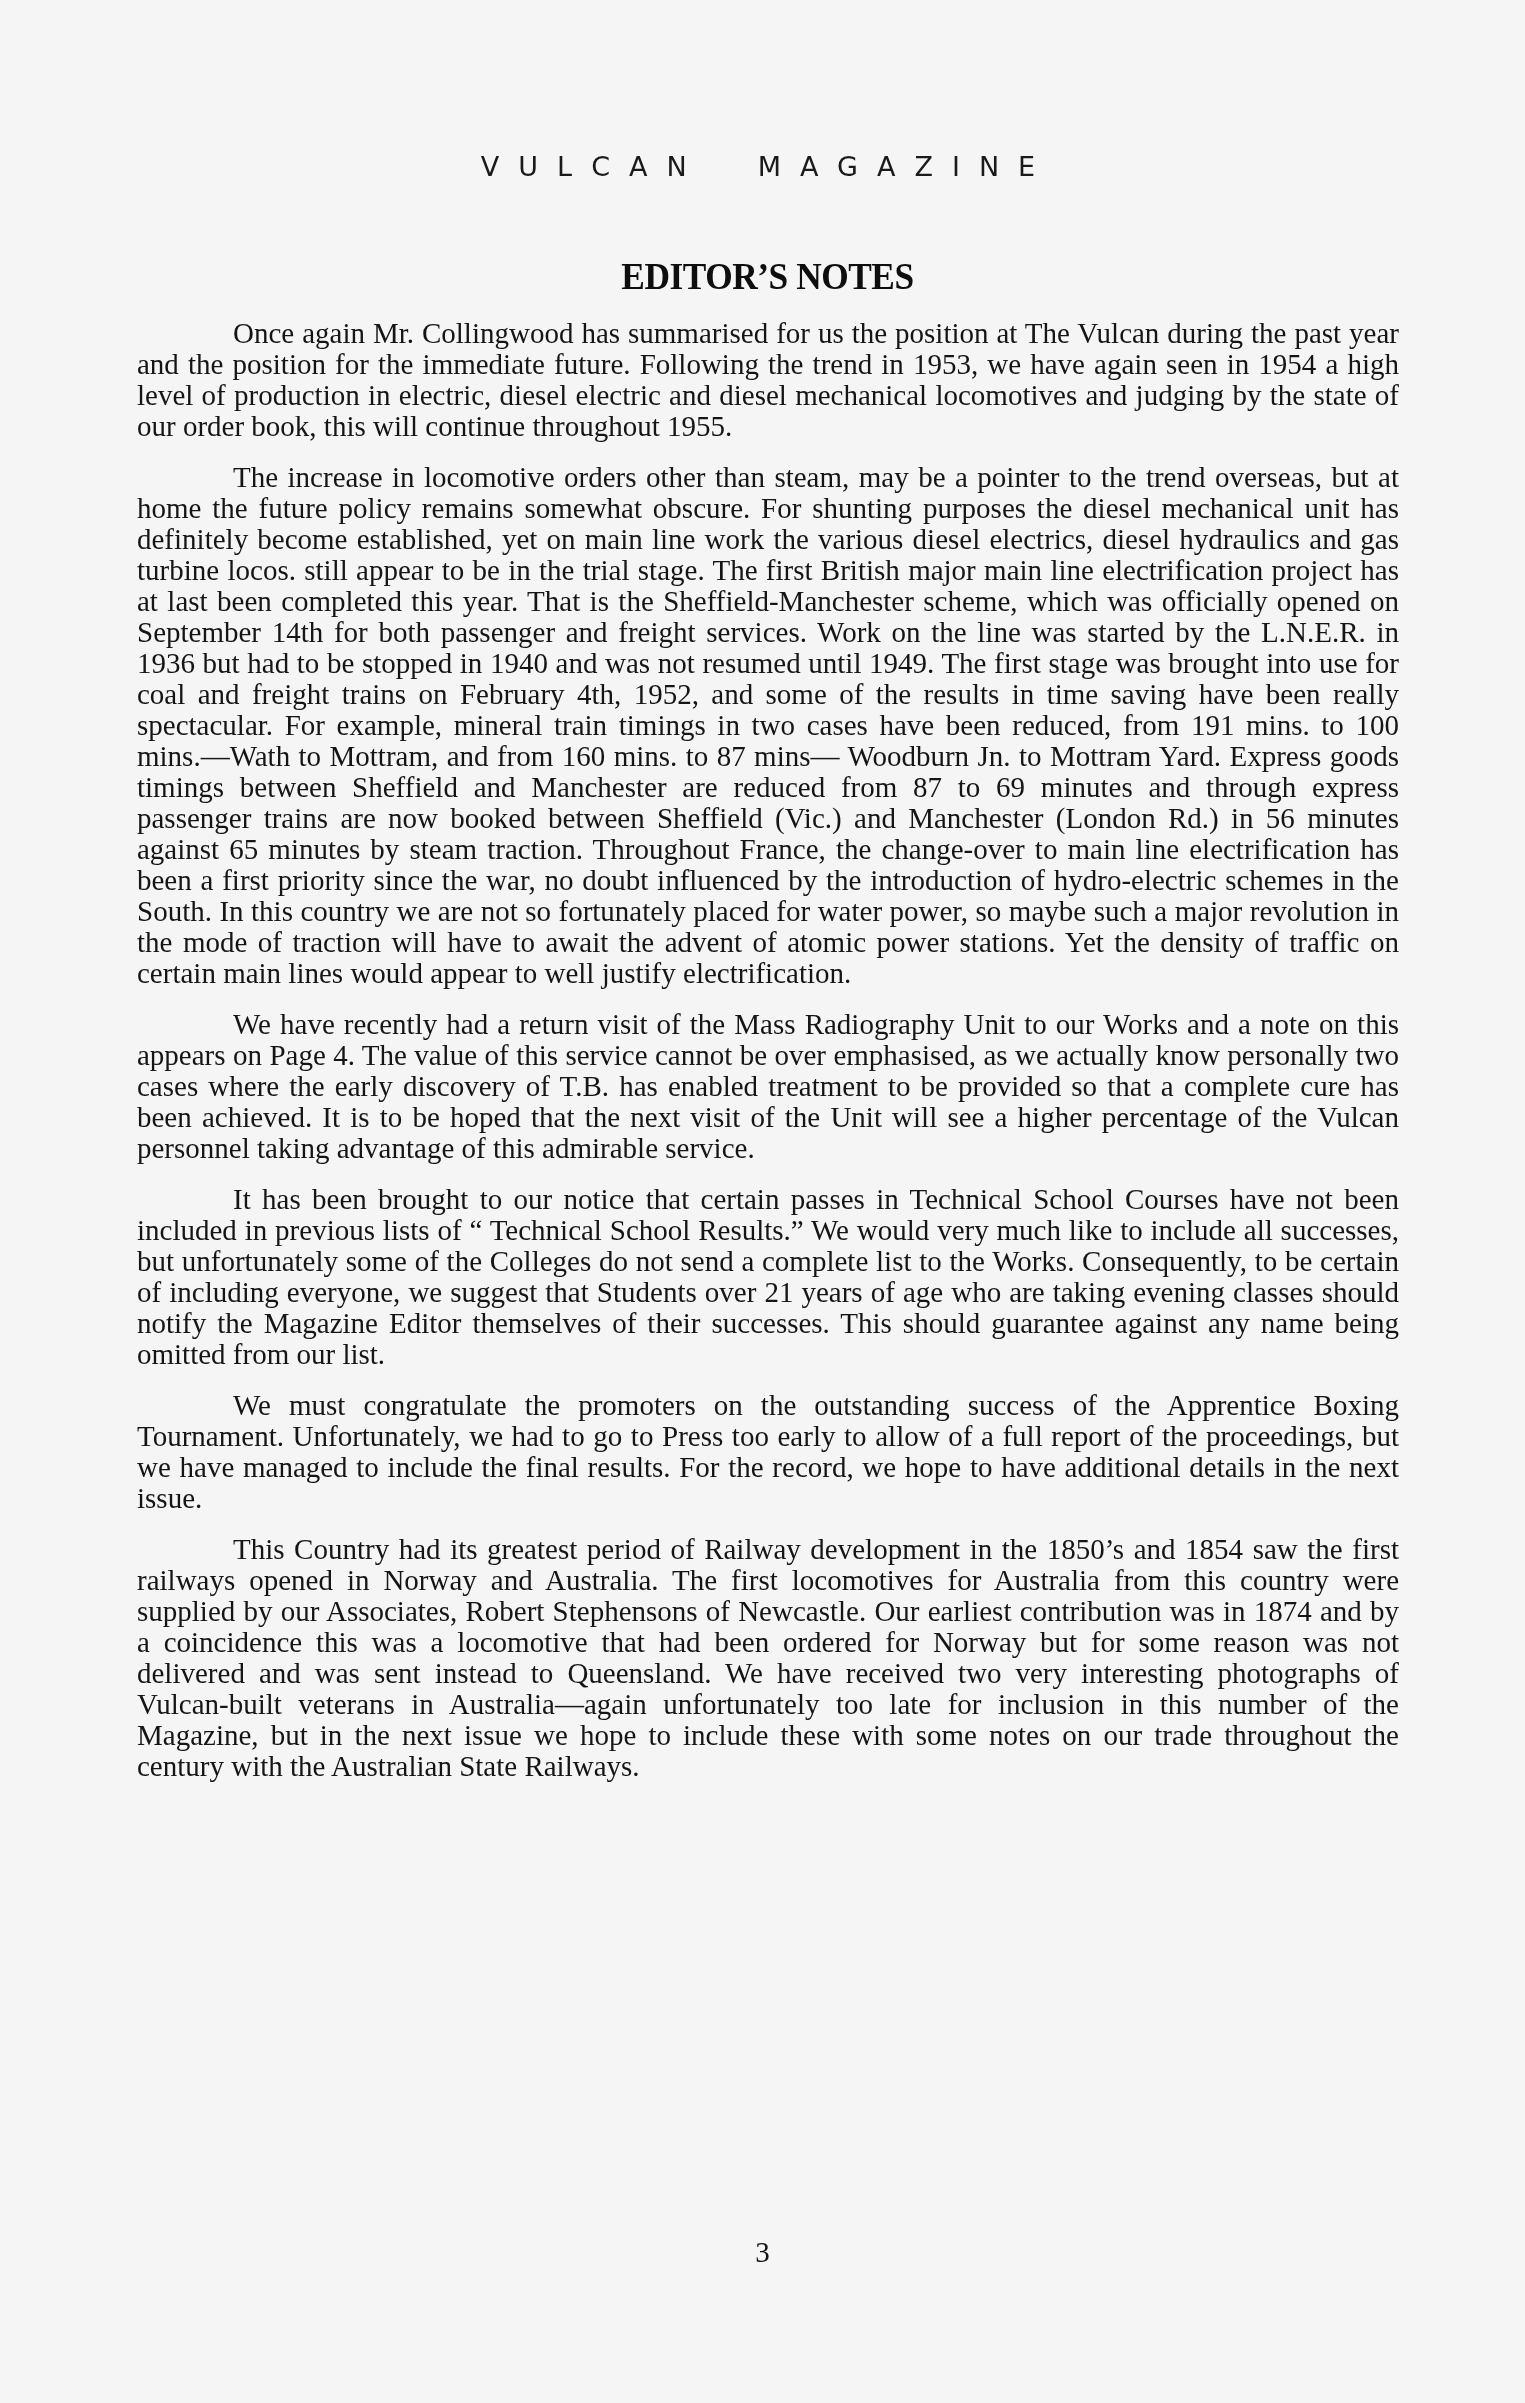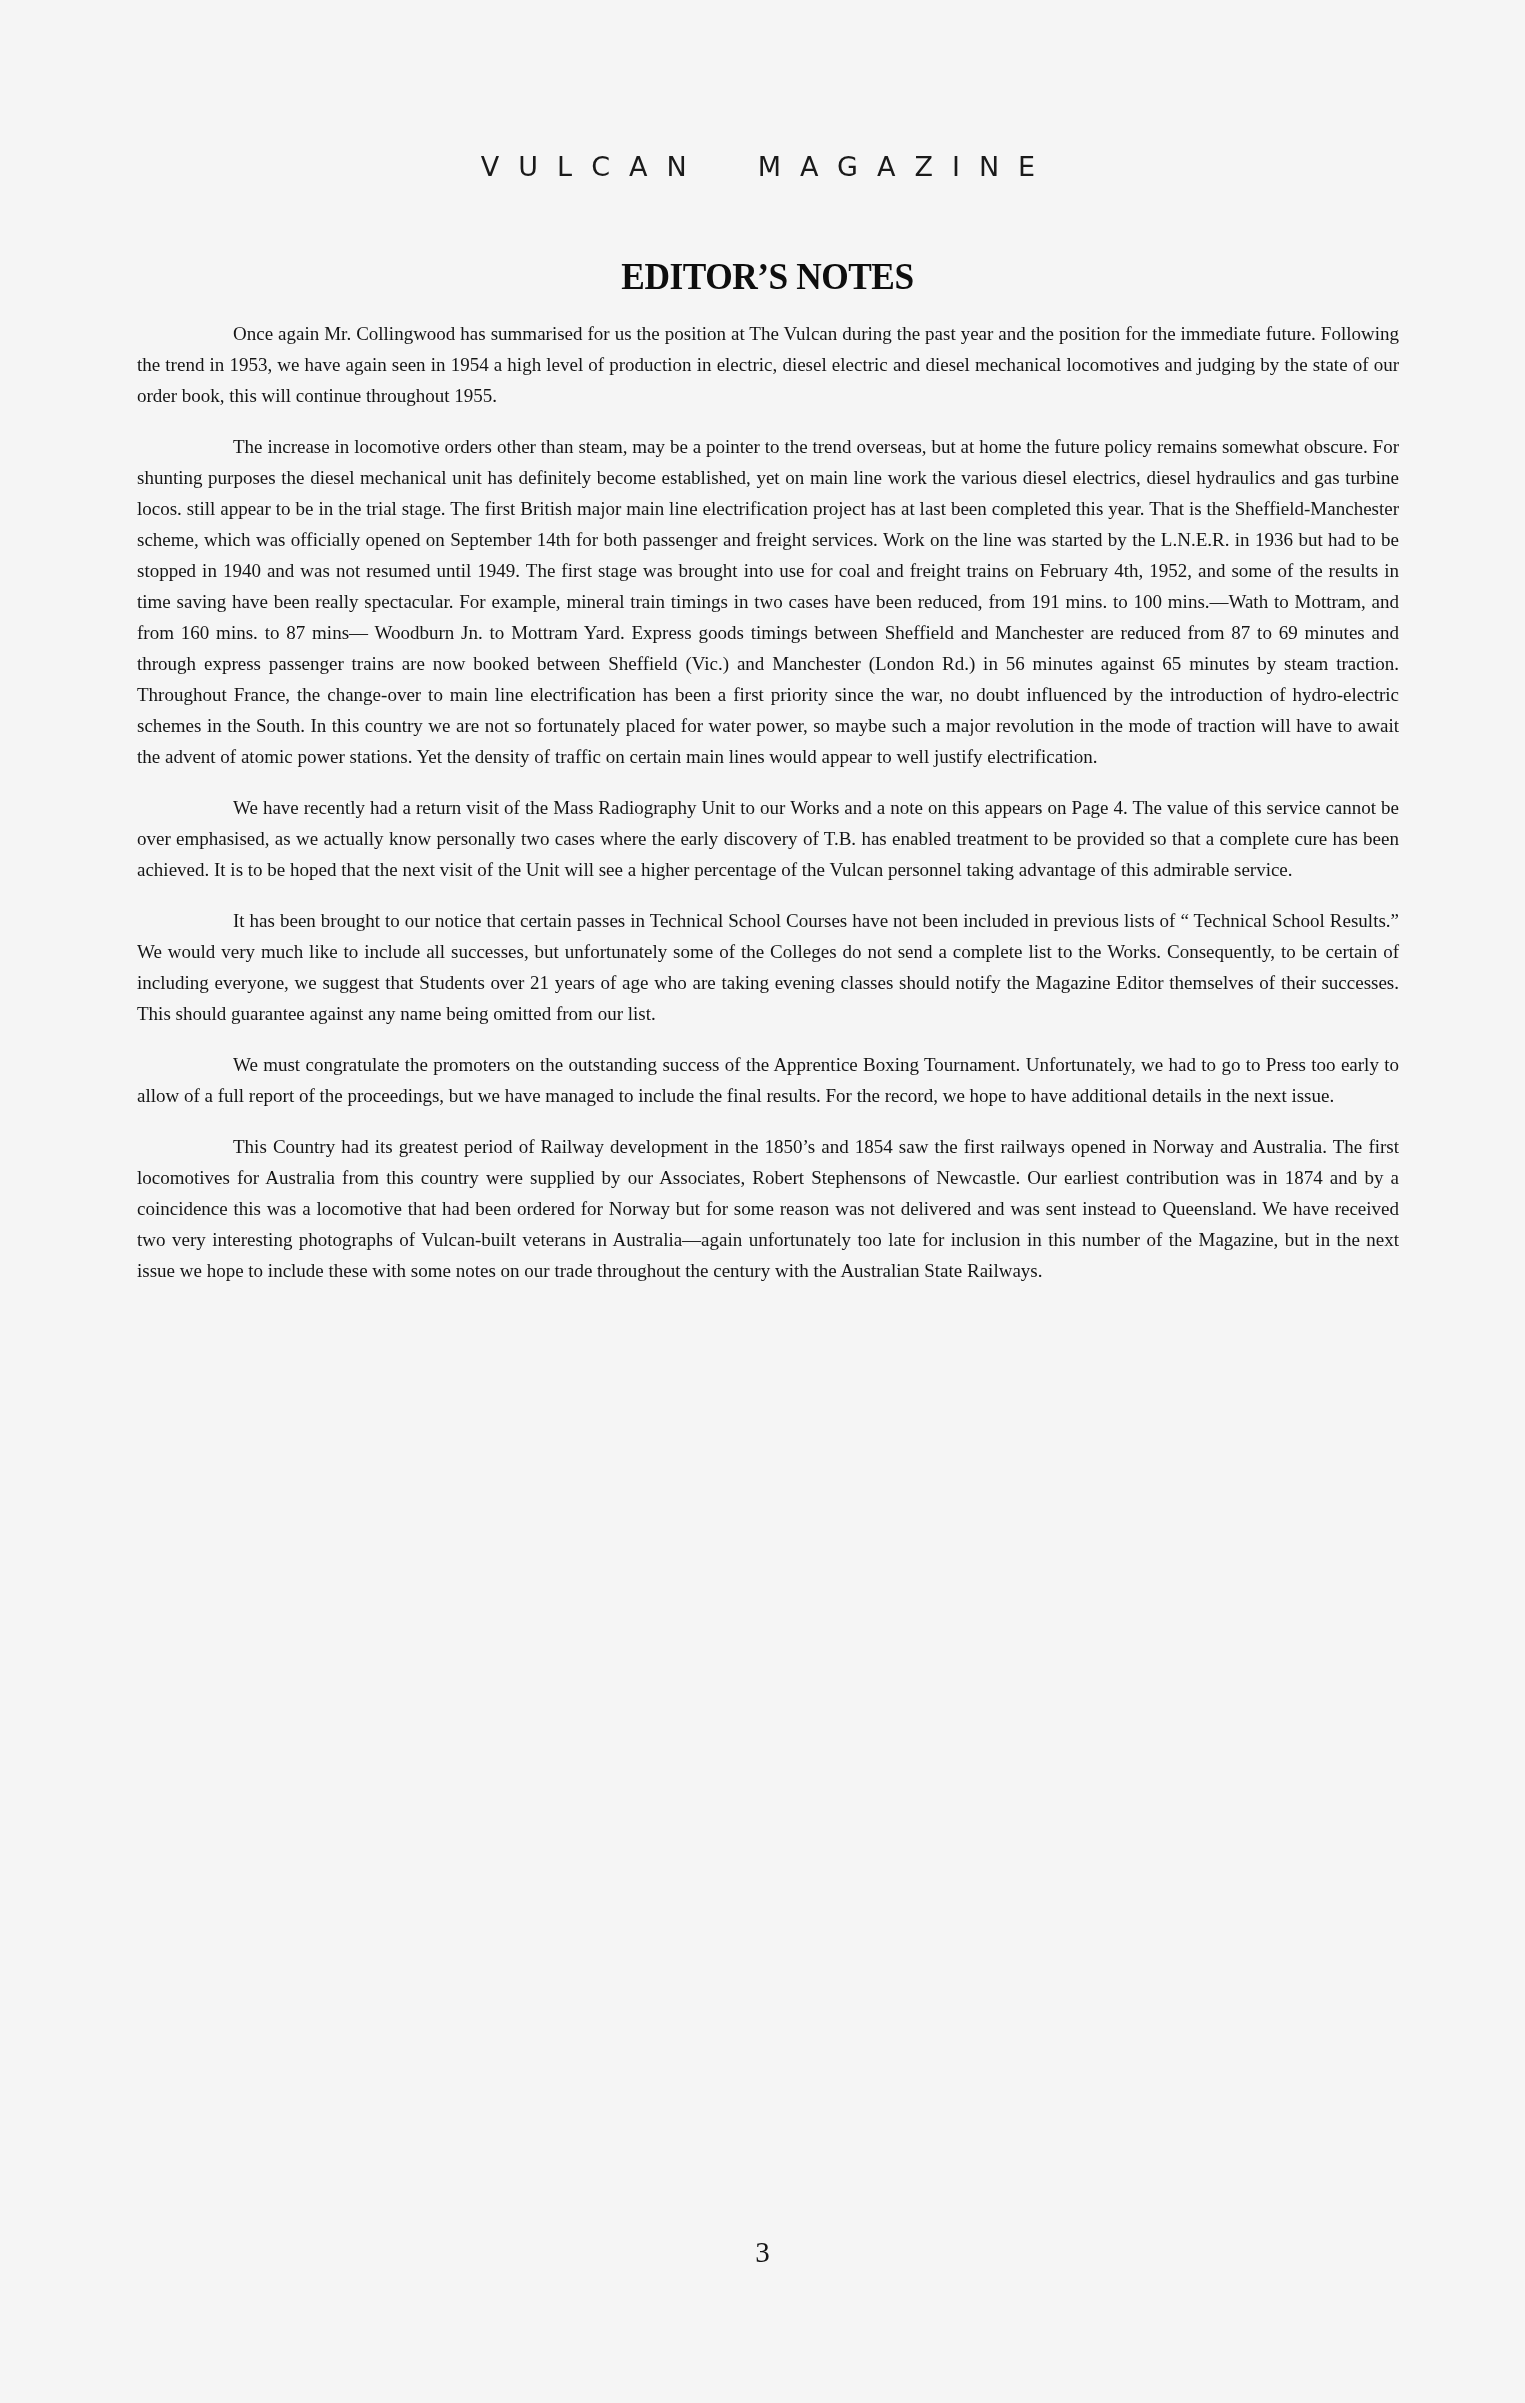--- a/index.html
+++ b/index.html
@@ -48,21 +48,21 @@
       color: #0e0e0e;
       transform: scaleX(0.93);
       transform-origin: 767px 0;
     }
     .body-text {
       position: absolute;
       top: 282px;
       left: 137px;
       width: 1262px;
       font-family: "Liberation Serif", serif;
-      font-size: 19px;
+      font-size: 29px;
       line-height: 31px;
       color: #151515;
     }
     .body-text p {
       margin: 0 0 20px 0;
       text-align: justify;
       text-indent: 96px;
       hyphens: manual;
     }
     .page-number {

